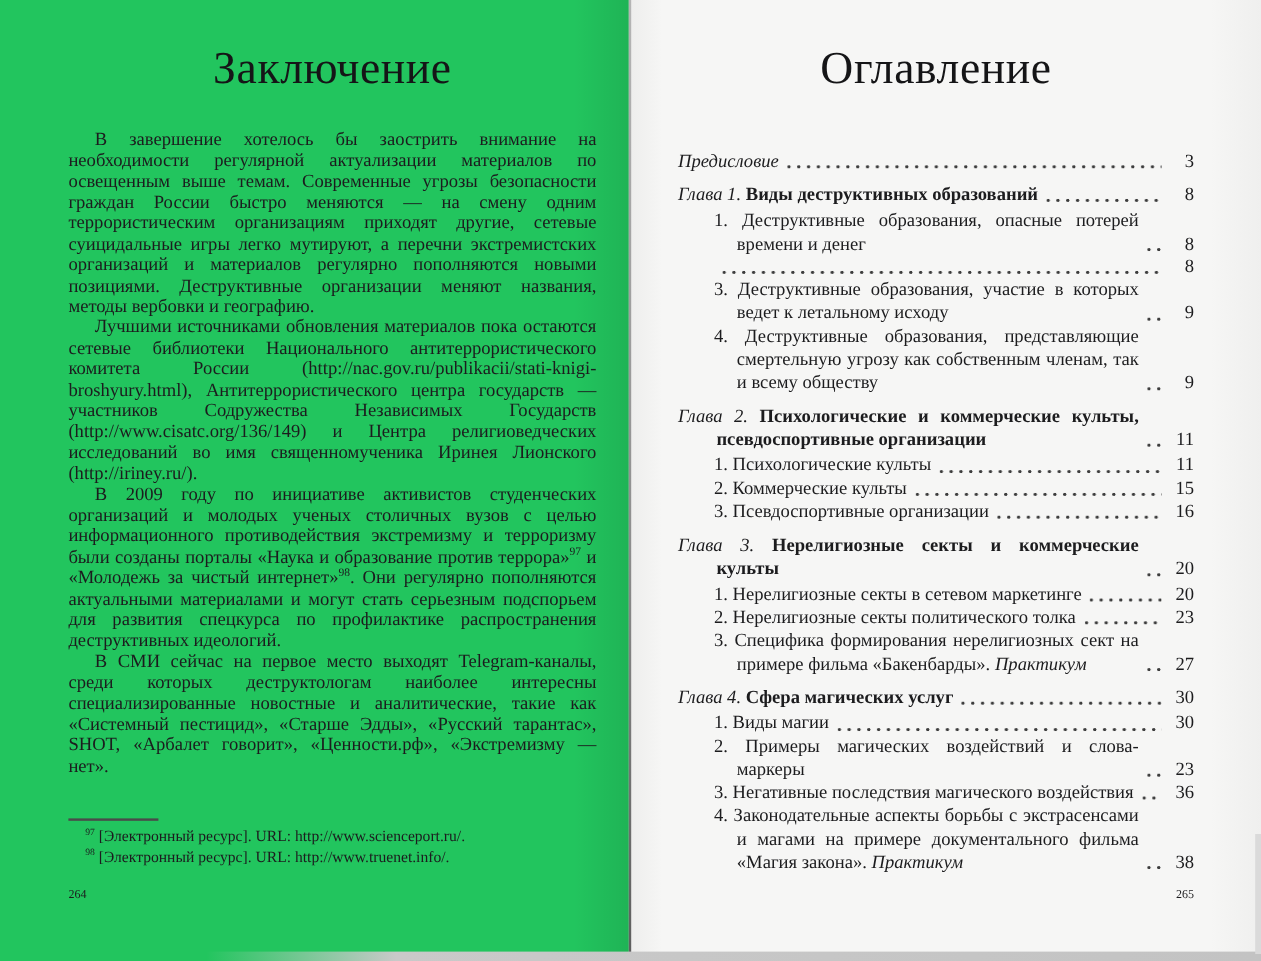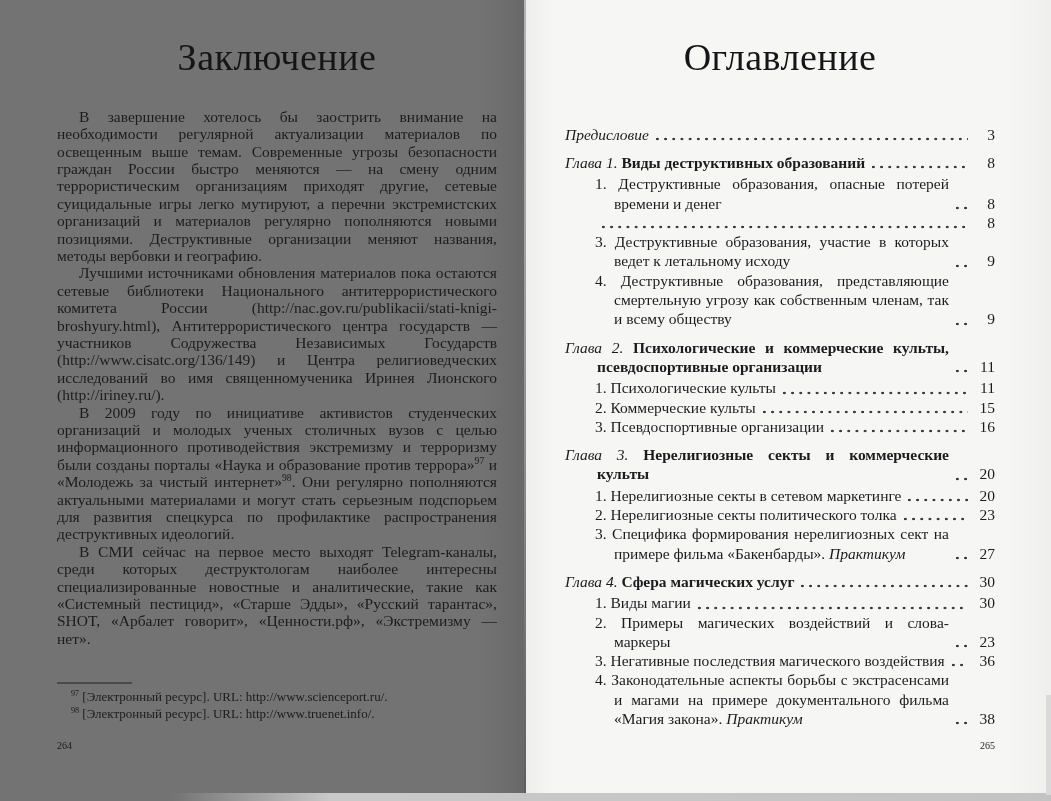--- a/index.html
+++ b/index.html
@@ -1,19 +1,19 @@
 <!DOCTYPE html>
 <html lang="ru"><head>
 <meta charset="utf-8">
 <style>
   html,body { margin:0; padding:0; background:#ffffff; }
   .spread {
     position:relative;
     width:1051px; height:801px;
-    background:#737373;
+    background:#22c55e;
     overflow:hidden;
     font-family:"Liberation Serif","DejaVu Serif",serif;
     color:#1c1c1e;
   }
   
   .right-bg {
     position:absolute; left:524px; top:0; width:527px; height:801px;
     background:linear-gradient(90deg,#ededec 0px,#f6f6f5 28px,#f6f6f5 92%,#efefee 100%);
   }
   .gutter-shadow {

